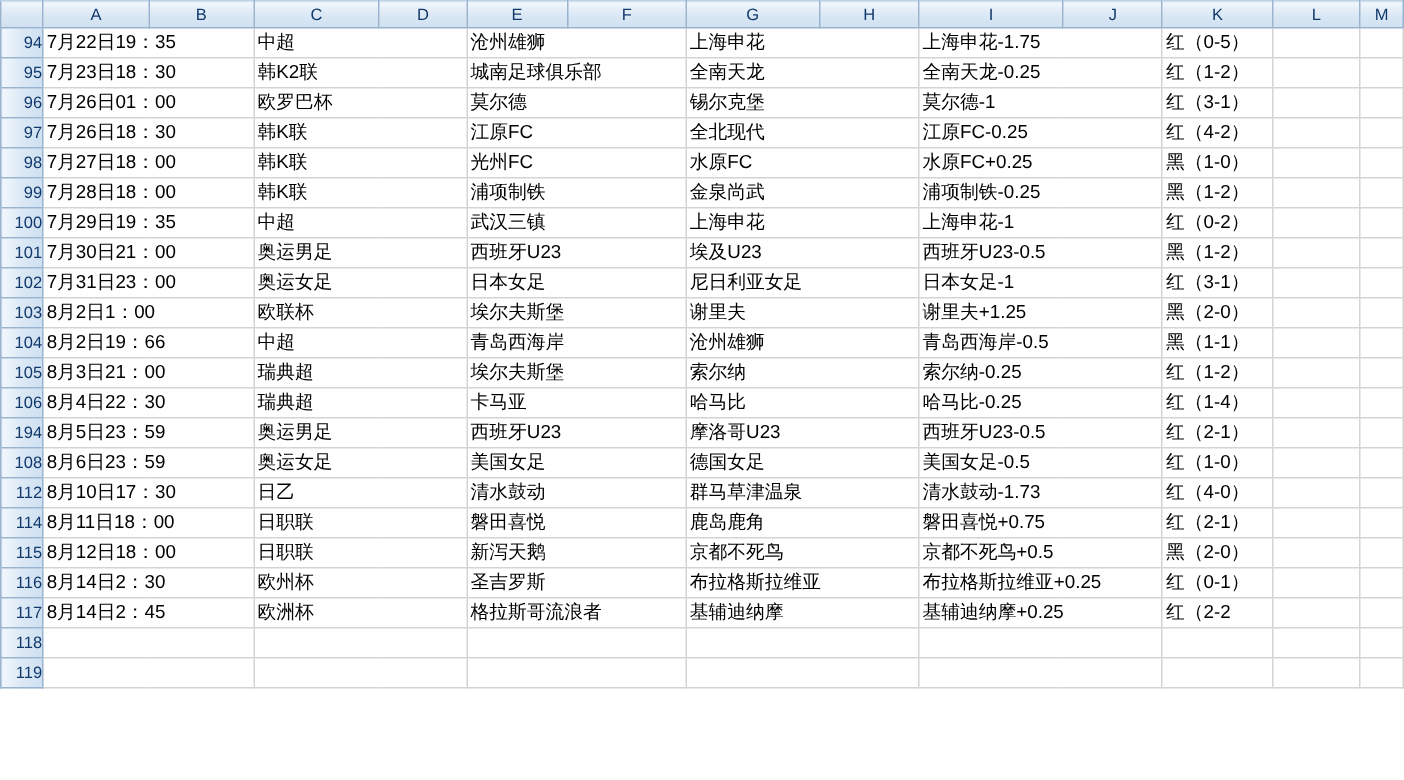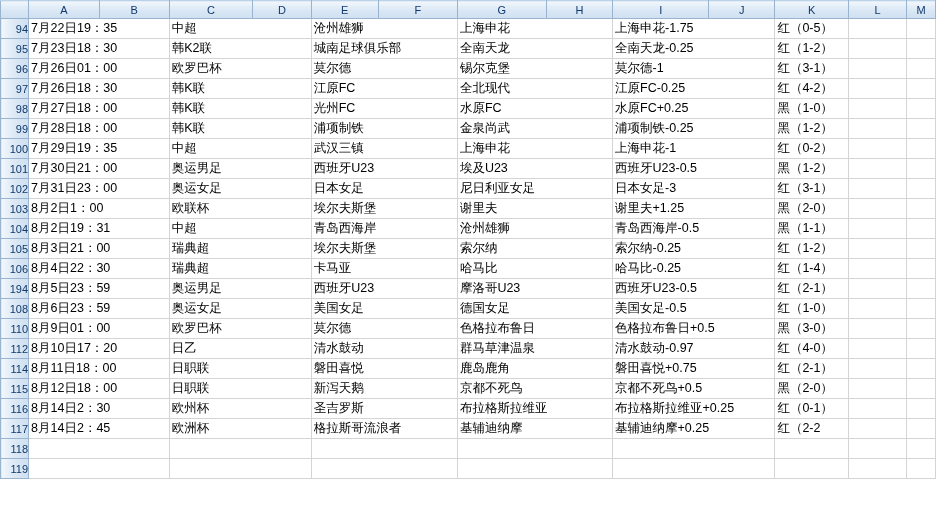--- a/index.html
+++ b/index.html
@@ -186,39 +186,39 @@
           <td class="cell c-k black">黑（1-2）</td>
           <td class="cell c-l"></td>
           <td class="cell c-m"></td>
         </tr>
         <tr>
           <td class="rowhdr">102</td>
           <td class="cell c-a spanned" colspan="2">7月31日23：00</td>
           <td class="cell c-c" colspan="2">奥运女足</td>
           <td class="cell c-e" colspan="2">日本女足</td>
           <td class="cell c-g" colspan="2">尼日利亚女足</td>
-          <td class="cell c-i" colspan="2">日本女足-3</td>
+          <td class="cell c-i" colspan="2">日本女足-1</td>
           <td class="cell c-k red">红（3-1）</td>
           <td class="cell c-l"></td>
           <td class="cell c-m"></td>
         </tr>
         <tr>
           <td class="rowhdr">103</td>
           <td class="cell c-a spanned" colspan="2">8月2日1：00</td>
           <td class="cell c-c" colspan="2">欧联杯</td>
           <td class="cell c-e" colspan="2">埃尔夫斯堡</td>
           <td class="cell c-g" colspan="2">谢里夫</td>
           <td class="cell c-i" colspan="2">谢里夫+1.25</td>
           <td class="cell c-k black">黑（2-0）</td>
           <td class="cell c-l"></td>
           <td class="cell c-m"></td>
         </tr>
         <tr>
           <td class="rowhdr">104</td>
-          <td class="cell c-a spanned" colspan="2">8月2日19：31</td>
+          <td class="cell c-a spanned" colspan="2">8月2日19：66</td>
           <td class="cell c-c" colspan="2">中超</td>
           <td class="cell c-e" colspan="2">青岛西海岸</td>
           <td class="cell c-g" colspan="2">沧州雄狮</td>
           <td class="cell c-i" colspan="2">青岛西海岸-0.5</td>
           <td class="cell c-k black">黑（1-1）</td>
           <td class="cell c-l"></td>
           <td class="cell c-m"></td>
         </tr>
         <tr>
           <td class="rowhdr">105</td>
@@ -258,37 +258,26 @@
           <td class="cell c-a spanned" colspan="2">8月6日23：59</td>
           <td class="cell c-c" colspan="2">奥运女足</td>
           <td class="cell c-e" colspan="2">美国女足</td>
           <td class="cell c-g" colspan="2">德国女足</td>
           <td class="cell c-i" colspan="2">美国女足-0.5</td>
           <td class="cell c-k red">红（1-0）</td>
           <td class="cell c-l"></td>
           <td class="cell c-m"></td>
         </tr>
         <tr>
-          <td class="rowhdr">110</td>
-          <td class="cell c-a spanned" colspan="2">8月9日01：00</td>
-          <td class="cell c-c" colspan="2">欧罗巴杯</td>
-          <td class="cell c-e" colspan="2">莫尔德</td>
-          <td class="cell c-g" colspan="2">色格拉布鲁日</td>
-          <td class="cell c-i" colspan="2">色格拉布鲁日+0.5</td>
-          <td class="cell c-k black">黑（3-0）</td>
-          <td class="cell c-l"></td>
-          <td class="cell c-m"></td>
-        </tr>
-        <tr>
           <td class="rowhdr">112</td>
-          <td class="cell c-a spanned" colspan="2">8月10日17：20</td>
+          <td class="cell c-a spanned" colspan="2">8月10日17：30</td>
           <td class="cell c-c" colspan="2">日乙</td>
           <td class="cell c-e" colspan="2">清水鼓动</td>
           <td class="cell c-g" colspan="2">群马草津温泉</td>
-          <td class="cell c-i" colspan="2">清水鼓动-0.97</td>
+          <td class="cell c-i" colspan="2">清水鼓动-1.73</td>
           <td class="cell c-k red">红（4-0）</td>
           <td class="cell c-l"></td>
           <td class="cell c-m"></td>
         </tr>
         <tr>
           <td class="rowhdr">114</td>
           <td class="cell c-a spanned" colspan="2">8月11日18：00</td>
           <td class="cell c-c" colspan="2">日职联</td>
           <td class="cell c-e" colspan="2">磐田喜悦</td>
           <td class="cell c-g" colspan="2">鹿岛鹿角</td>

